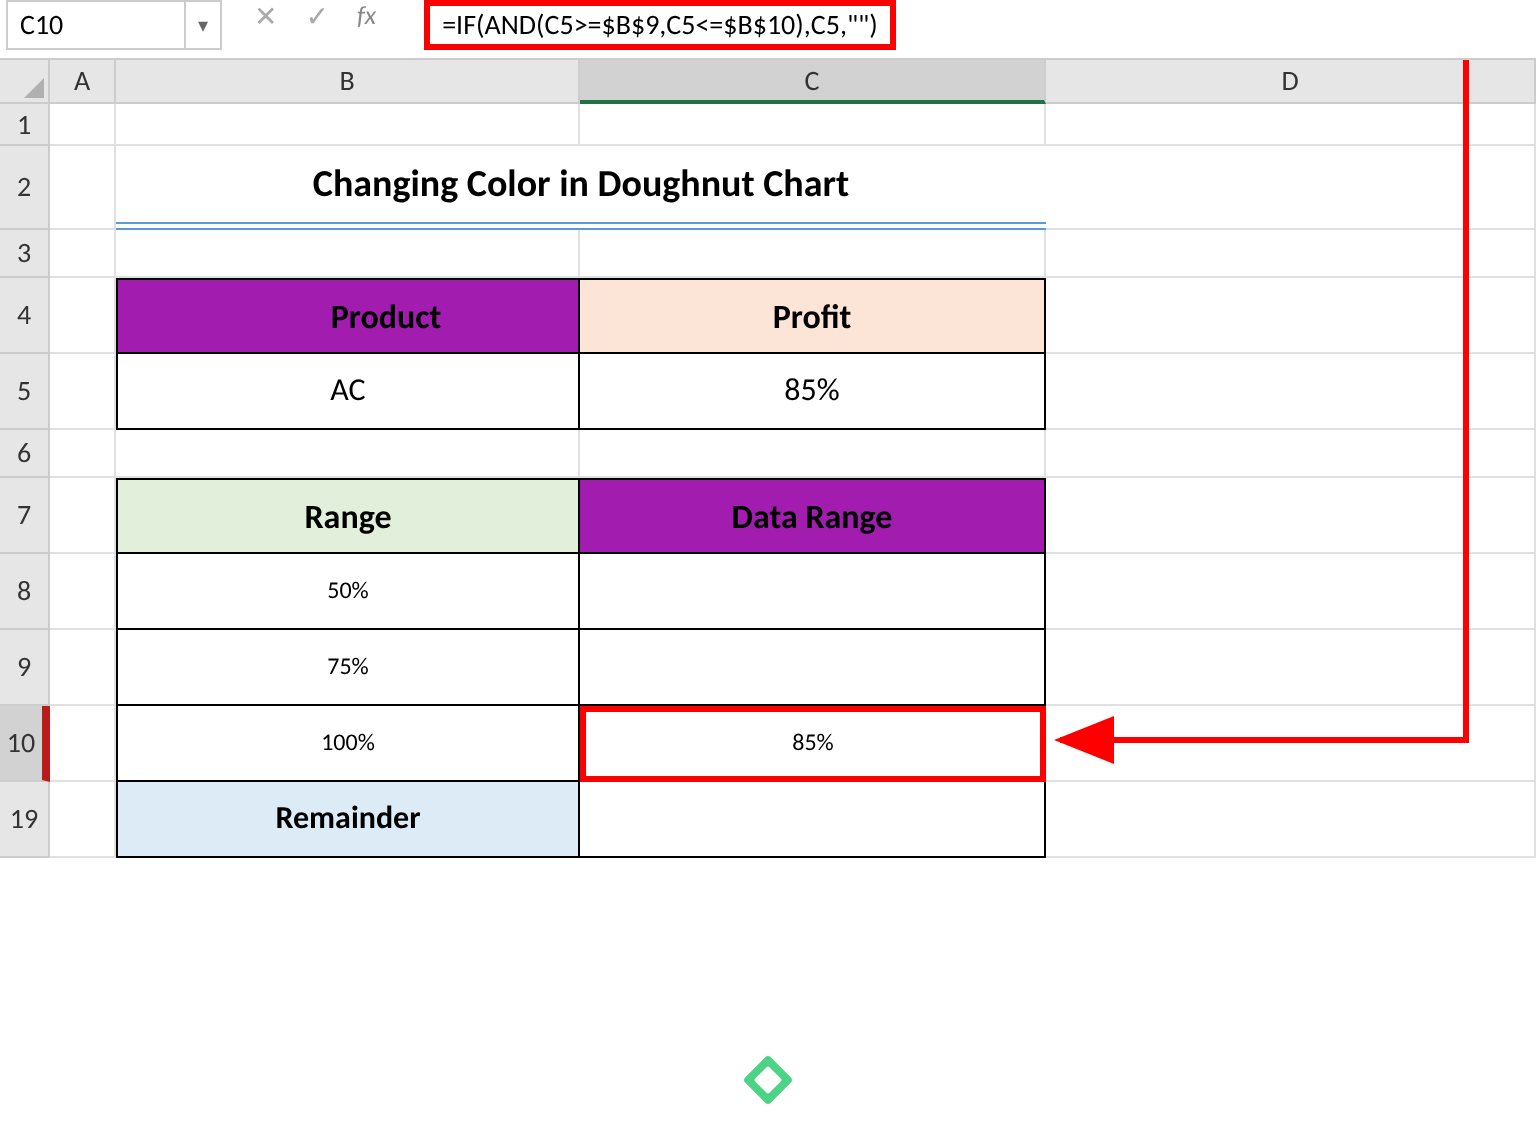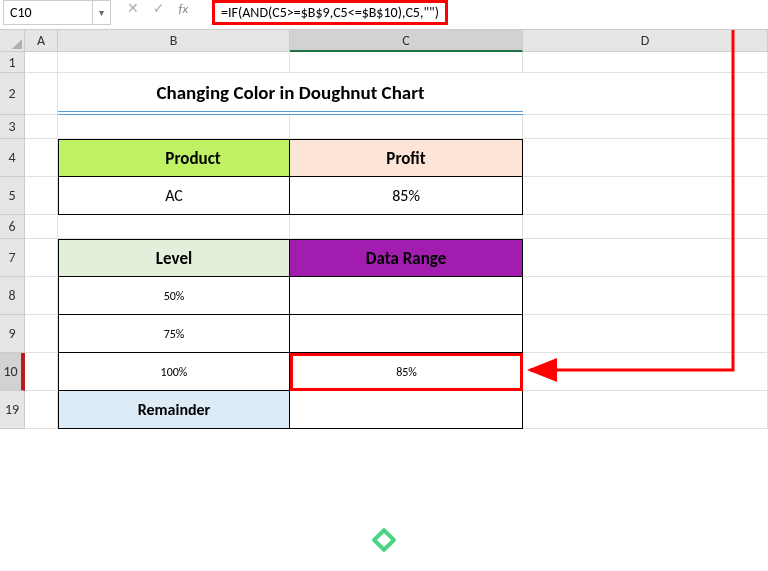--- a/index.html
+++ b/index.html
@@ -26,21 +26,21 @@
 .row-headers { position: absolute; left: 0; top: 22px; }
 .row-h { width: 25px; border-right: 1px solid #ccc; border-bottom: 1px solid #ccc; background: #e6e6e6; display: flex; align-items: center; justify-content: center; font-size: 14px; color: #333; }
 
 .grid { position: absolute; left: 25px; top: 22px; }
 .grid-row { display: flex; }
 .cell { border-right: 1px solid #e0e0e0; border-bottom: 1px solid #e0e0e0; }
 .cA { width: 33px; } .cB { width: 232px; } .cC { width: 233px; } .cD { width: 245px; }
 
 .title-cell { background: #fff; border-bottom: 4px double #5b9bd5; font-weight: bold; font-size: 19px; display: flex; align-items: center; justify-content: center; height: 42px; }
 
-.thead-product { background: #bef264; border: 1px solid #000; font-weight: bold; font-size: 17px; display: flex; align-items: center; justify-content: center; padding-left: 38px; }
+.thead-product { background: #a21caf; border: 1px solid #000; font-weight: bold; font-size: 17px; display: flex; align-items: center; justify-content: center; padding-left: 38px; }
 .thead-profit { background: #fce4d6; border: 1px solid #000; border-left: none; font-weight: bold; font-size: 17px; display: flex; align-items: center; justify-content: center; }
 .tbody { border: 1px solid #000; border-top: none; font-size: 16px; display: flex; align-items: center; justify-content: center; }
 .tbody-r { border-left: none; }
 
 .thead-level { background: #e2efda; border: 1px solid #000; font-weight: bold; font-size: 17px; display: flex; align-items: center; justify-content: center; }
 .thead-range { background: #a21caf; border: 1px solid #000; border-left: none; font-weight: bold; font-size: 17px; display: flex; align-items: center; justify-content: center; }
 .trow { border: 1px solid #000; border-top: none; font-size: 12px; display: flex; align-items: center; justify-content: center; }
 .trow-r { border-left: none; }
 .remainder { background: #ddebf7; font-weight: bold; font-size: 16px; }
 
@@ -123,21 +123,21 @@
       <div class="cell cD"></div>
     </div>
     <div class="grid-row" style="height:24px">
       <div class="cell cA"></div>
       <div class="cell cB"></div>
       <div class="cell cC"></div>
       <div class="cell cD"></div>
     </div>
     <div class="grid-row" style="height:38px">
       <div class="cell cA"></div>
-      <div class="thead-level cB">Level</div>
+      <div class="thead-level cB">Range</div>
       <div class="thead-range cC">Data Range</div>
       <div class="cell cD"></div>
     </div>
     <div class="grid-row" style="height:38px">
       <div class="cell cA"></div>
       <div class="trow cB">50%</div>
       <div class="trow trow-r cC"></div>
       <div class="cell cD"></div>
     </div>
     <div class="grid-row" style="height:38px">

